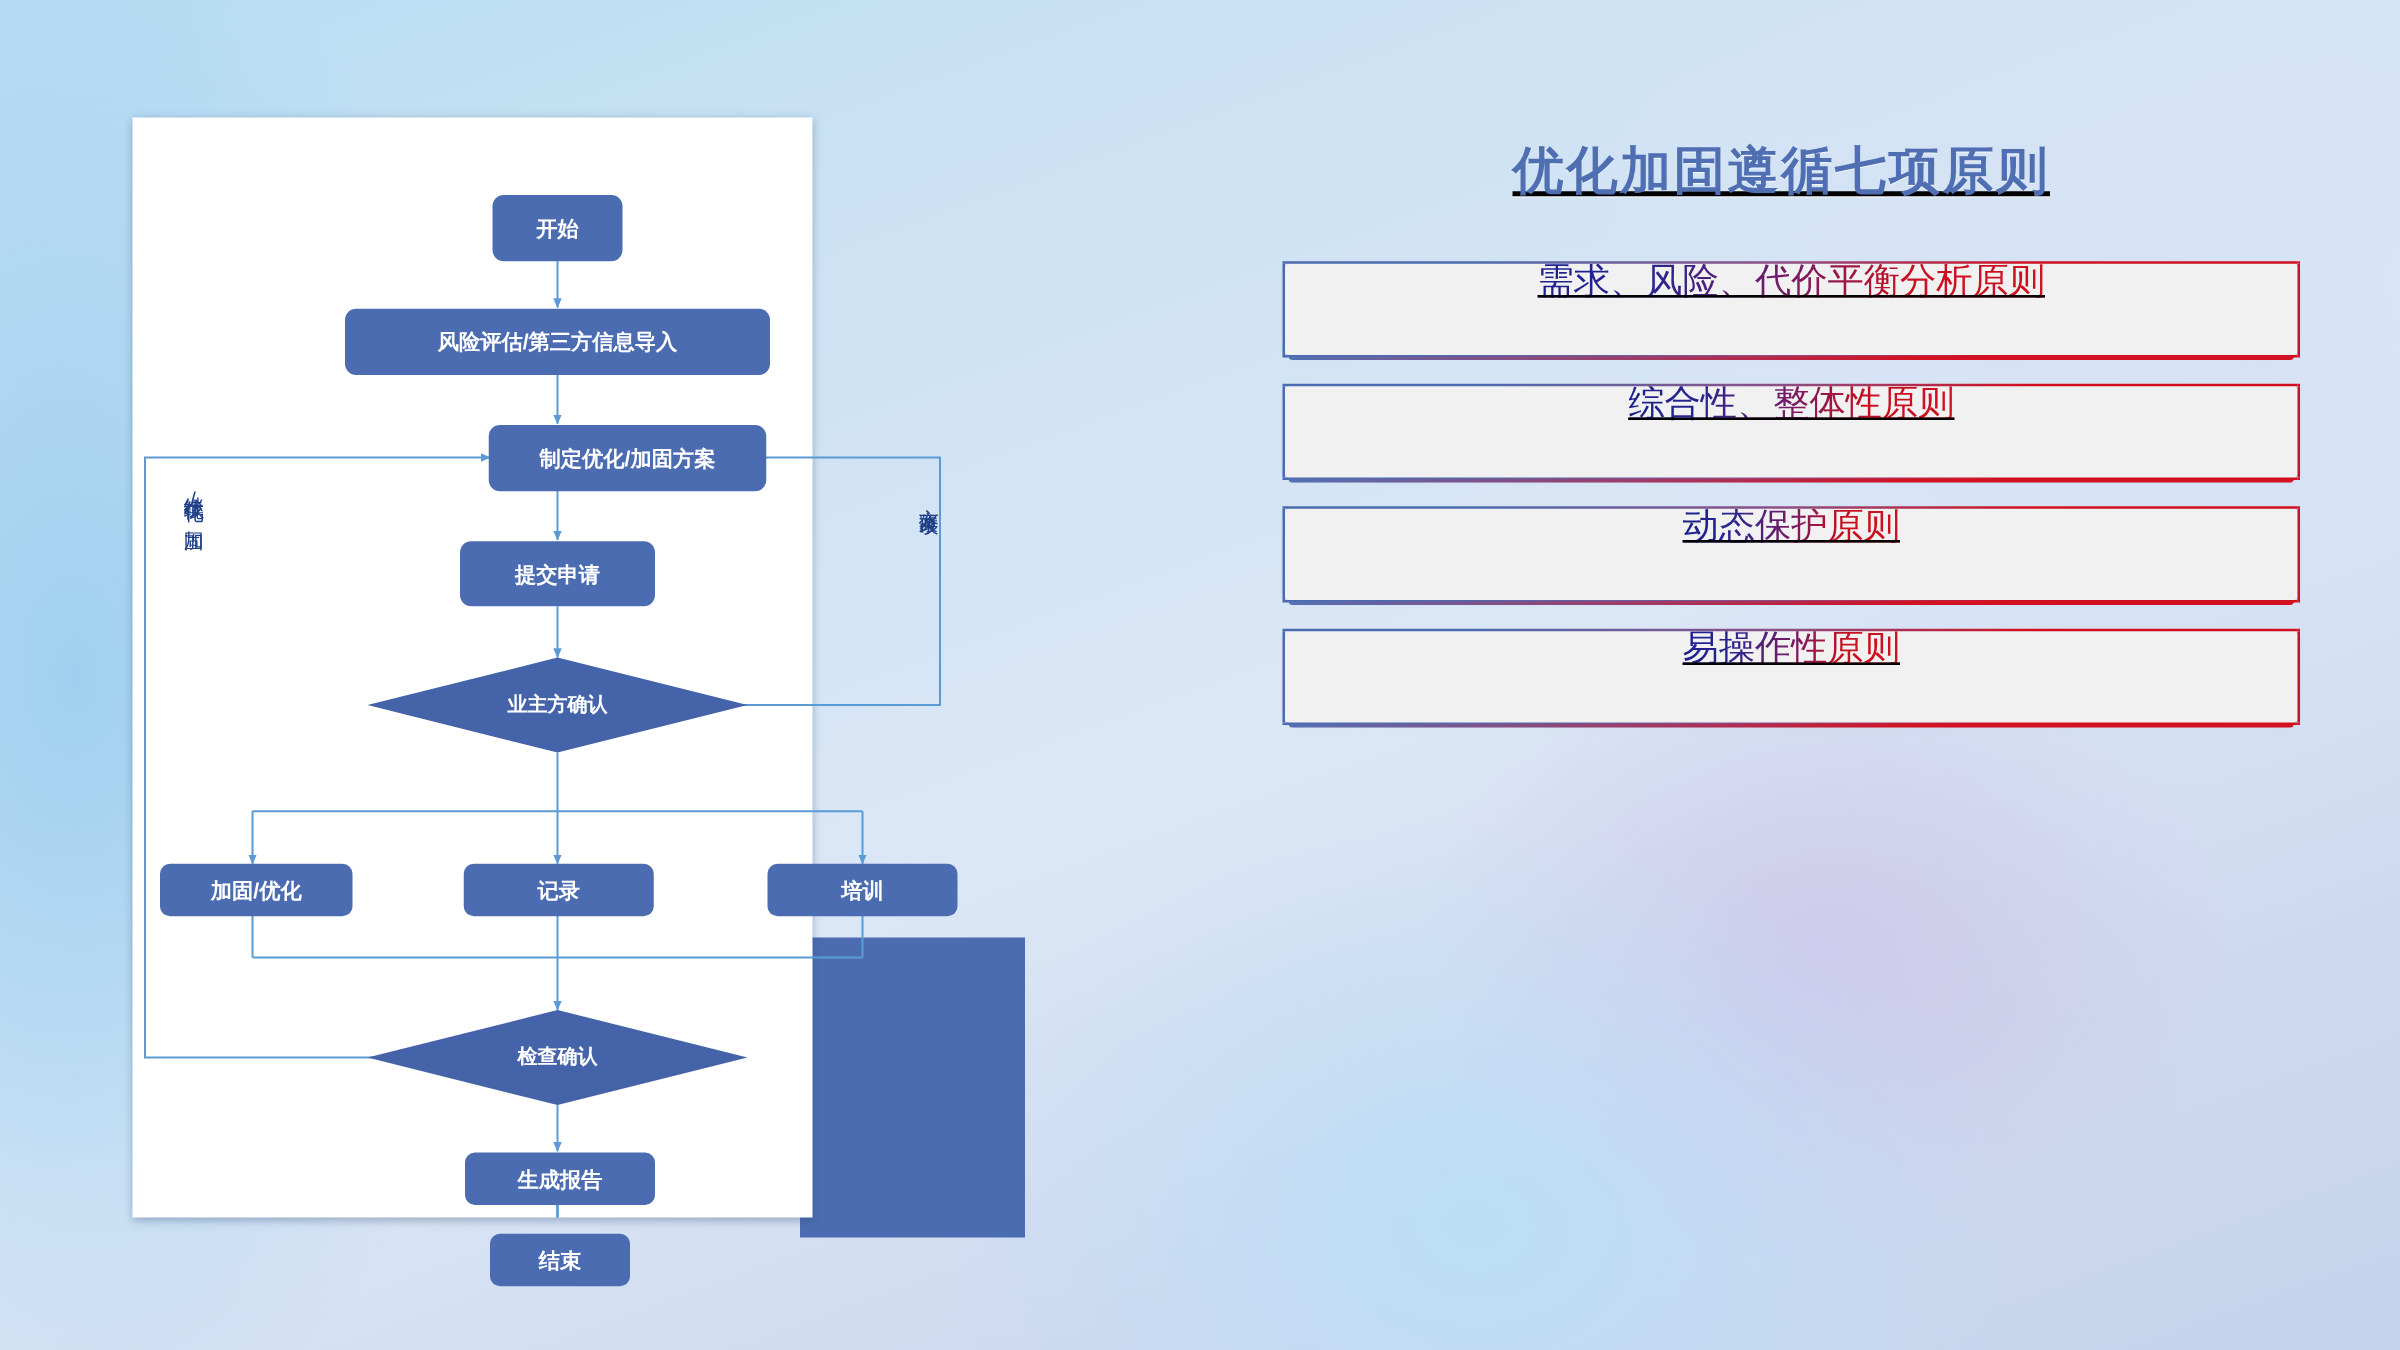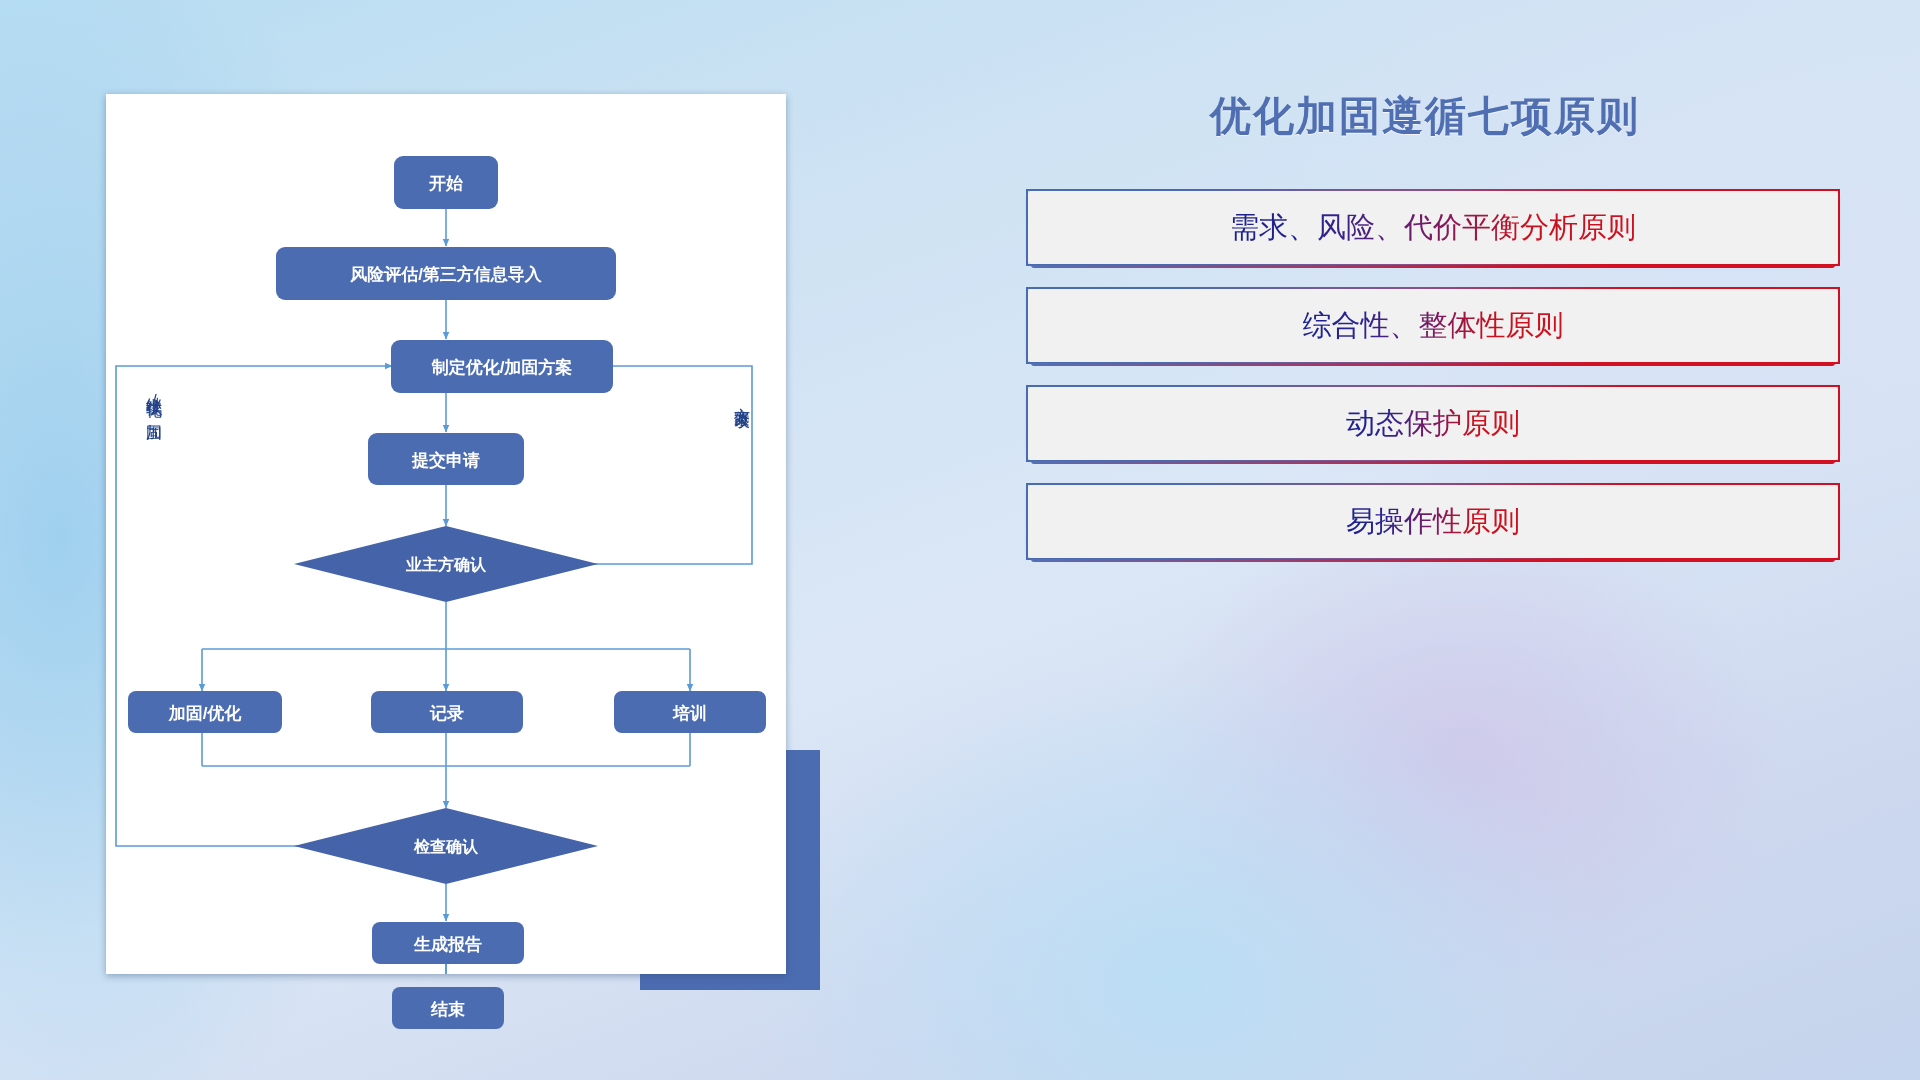--- a/index.html
+++ b/index.html
@@ -22,40 +22,40 @@
   
   #flow-accent {
     position: absolute;
     left: 640px; top: 750px;
     width: 180px; height: 240px;
     background: #4c6cb2;
   }
   #flow-card {
     position: absolute;
     left: 106px; top: 94px;
-    width: 680px; height: 880px;
+    width: 544px; height: 880px;
     background: #ffffff;
     box-shadow: 0 2px 7px rgba(40,70,110,0.40);
   }
   #flow-svg { position: absolute; left: 0; top: 0; width: 680px; height: 880px; }
 
   .node-label {
     font-size: 17px;
     font-weight: bold;
     fill: #ffffff;
     text-anchor: middle;
     dominant-baseline: central;
   }
   .node-label.small { font-size: 16px; }
 
   
   #principles-panel {
     position: absolute;
-    left: 1010px; top: 92px;
-    width: 830px; height: 920px;
+    left: 1010px; top: 112px;
+    width: 830px; height: 920px; text-decoration: underline;
   }
   #panel-title {
     text-align: center;
     font-size: 41px;
     font-weight: bold;
     color: #4f6fb2;
     letter-spacing: 2px;
     line-height: 1.2;
     text-shadow: 0 1px 0 rgba(255,255,255,0.7);
     margin-bottom: 48px;
@@ -67,21 +67,20 @@
   }
   .principle-item {
     position: relative;
     height: 77px;
     border-radius: 10px;
     background: #f1f1f1;
     border: 2px solid;
     border-image: linear-gradient(100deg, #4a6bb0 0%, #4a6bb0 18%, #8b4f86 48%, #d01020 72%, #d01020 100%) 1;
     border-image-slice: 1;
     display: flex;
-    align-items: center;
     justify-content: center;
     box-shadow: 0 1px 2px rgba(60,80,120,0.12);
     margin-left: 16px;
   }
   .principle-item::after {
     content: "";
     position: absolute;
     left: 3px; right: 3px; bottom: -4px;
     height: 3px;
     border-radius: 0 0 8px 8px;

